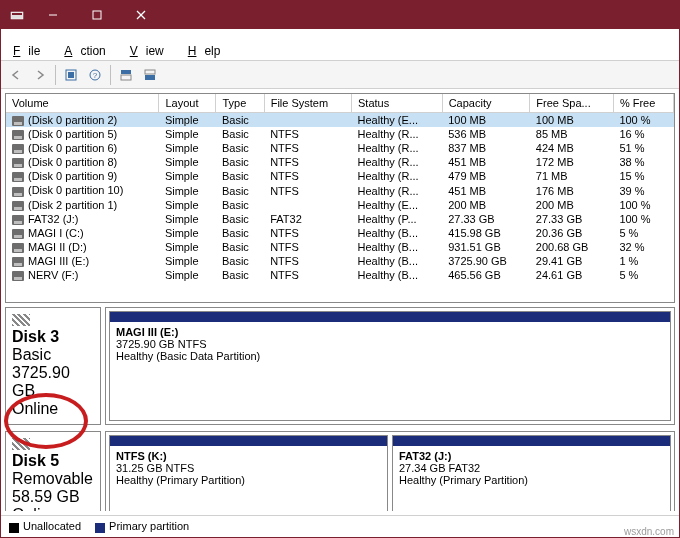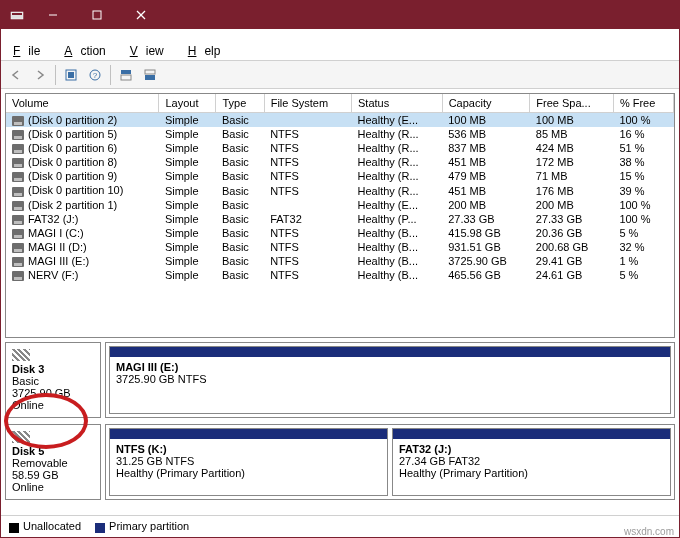--- a/index.html
+++ b/index.html
@@ -9,30 +9,30 @@
   .titlebar .app-icon { width: 16px; height: 16px; margin: 0 6px 0 4px; display: flex; align-items: center; justify-content: center; }
   .titlebar .title { flex: 1; font-size: 12px; }
   .titlebar .btn { width: 44px; height: 28px; display: flex; align-items: center; justify-content: center; color: #fff; }
   .menubar { background: #fff; height: 20px; display: flex; align-items: center; padding: 0 4px; border-bottom: 1px solid #d0d0d0; margin-top: 12px; }
   .menubar span { padding: 2px 8px; font-size: 12px; }
   .menubar span u { text-decoration: underline; }
   .toolbar { background: #f5f5f5; height: 28px; display: flex; align-items: center; padding: 0 4px; border-bottom: 1px solid #d0d0d0; gap: 2px; }
   .toolbar .tbtn { width: 22px; height: 22px; display:flex; align-items:center; justify-content:center; border: 1px solid transparent; }
   .toolbar .sep { width:1px; height:20px; background:#c0c0c0; margin:0 2px; }
   .content { flex: 1; display: flex; flex-direction: column; padding: 4px; gap: 4px; overflow:hidden; }
-  .table-wrap { border: 1px solid #888; background:#fff; height: 245px; overflow-y: auto; }
+  .table-wrap { border: 1px solid #888; background:#fff; height: 210px; overflow-y: auto; }
   table { width: 100%; border-collapse: collapse; font-size: 11px; }
   th { text-align: left; background: #fff; border-right: 1px solid #d0d0d0; border-bottom: 1px solid #d0d0d0; padding: 3px 6px; font-weight: normal; }
   td { padding: 1px 6px; white-space: nowrap; }
   tr.selected td { background: #c7e0f4; }
   .vol-icon { display:inline-block; width:12px; height:10px; background:#6d6d6d; margin-right:4px; vertical-align:middle; border-radius:1px; position:relative; }
   .vol-icon::after { content:""; position:absolute; width:8px; height:3px; background:#bfbfbf; bottom:1px; left:2px; }
   .disks { flex:1; display:flex; flex-direction:column; gap:6px; overflow:hidden; }
   .disk-row { display:flex; gap:4px; }
-  .disk-box { border:1px solid #888; padding:6px; width:96px; font-size:11px; position:relative; background:#fff; }
+  .disk-box { border:1px solid #888; padding:6px; width:96px; font-size:16px; position:relative; background:#fff; }
   .disk-box .dlabel { font-weight:bold; }
   .disk-box .stripes { width:18px; height:12px; background:repeating-linear-gradient(45deg,#888 0 2px,#fff 2px 4px); margin-bottom:2px; }
   .parts { flex:1; border:1px solid #888; padding:3px; display:flex; gap:4px; background:#fff; }
   .part { flex:1; border:1px solid #888; }
   .part .hdr { height:10px; background:#1b2d7a; }
   .part .body { padding:4px 6px; font-size:11px; }
   .part .pname { font-weight:bold; }
   .legend { height:22px; border-top:1px solid #d0d0d0; display:flex; align-items:center; padding:0 8px; gap:14px; font-size:11px; }
   .swatch { display:inline-block; width:10px; height:10px; margin-right:4px; vertical-align:middle; }
   .circle-annot { position:absolute; left:4px; top:393px; width:84px; height:56px; border:4px solid #c81d1f; border-radius:50%; pointer-events:none; }
@@ -262,20 +262,21 @@
           <div>Basic</div>
           <div>3725.90 GB</div>
           <div>Online</div>
         </div>
         <div class="parts">
           <div class="part">
             <div class="hdr"></div>
             <div class="body">
               <div class="pname">MAGI III  (E:)</div>
               <div>3725.90 GB NTFS</div>
+              <div>Healthy (Basic Data Partition)</div>
             </div>
           </div>
         </div>
       </div>
 
       <div class="disk-row">
         <div class="disk-box">
           <div class="stripes"></div>
           <div class="dlabel">Disk 5</div>
           <div>Removable</div>

